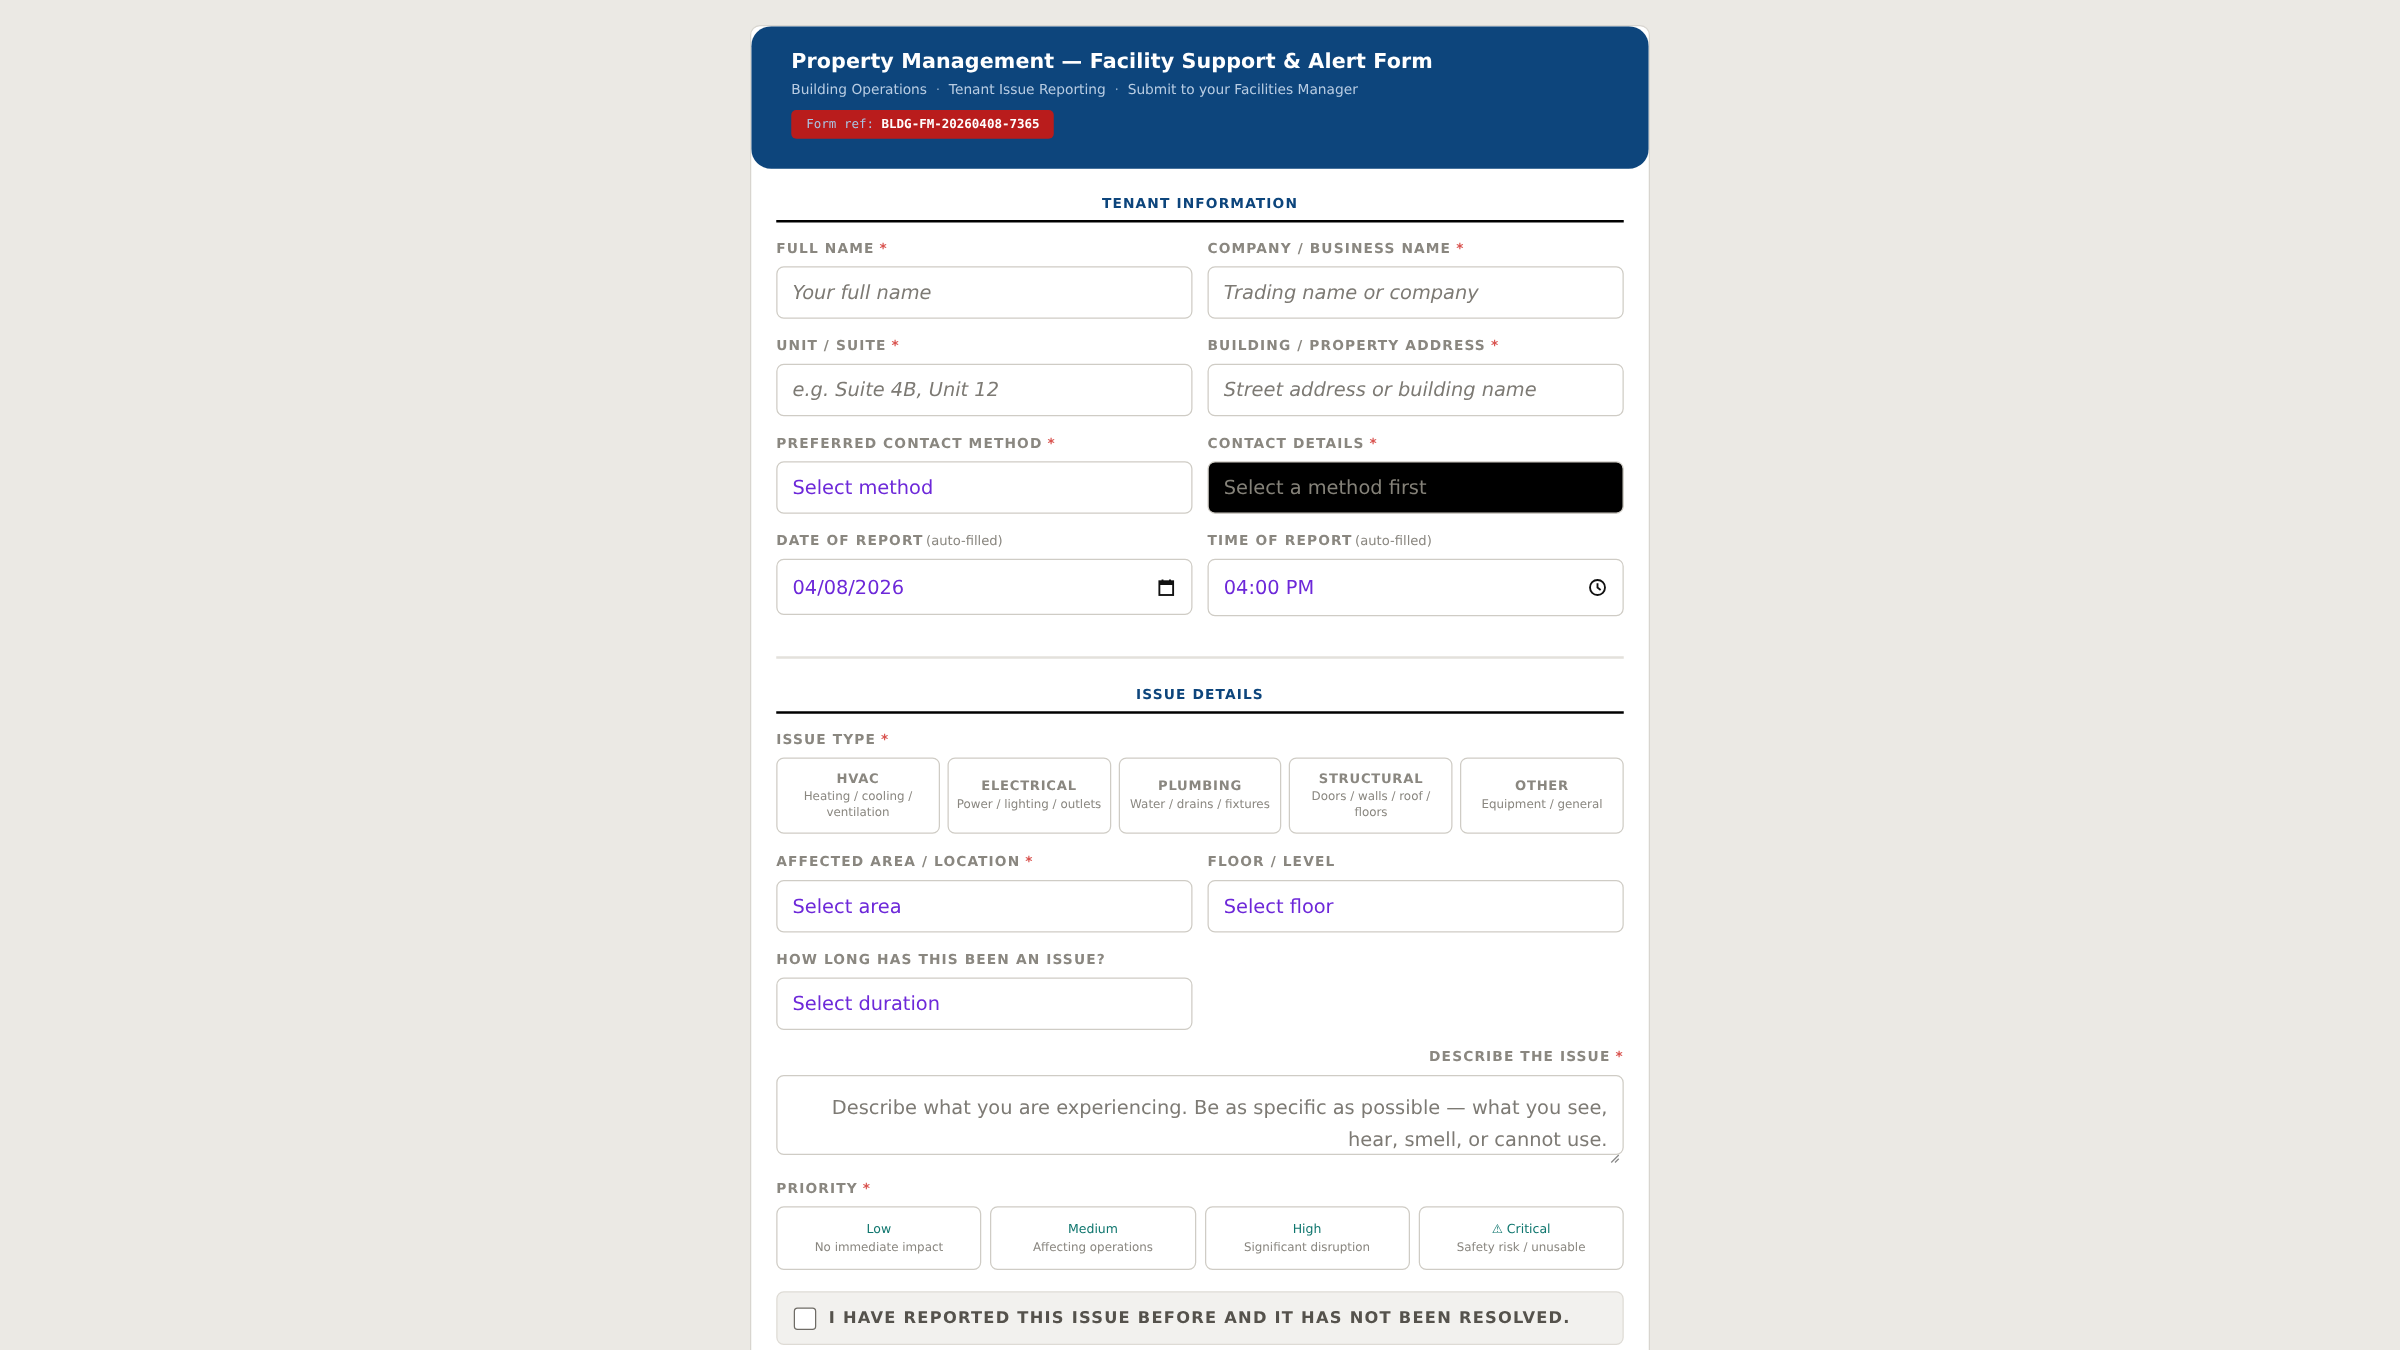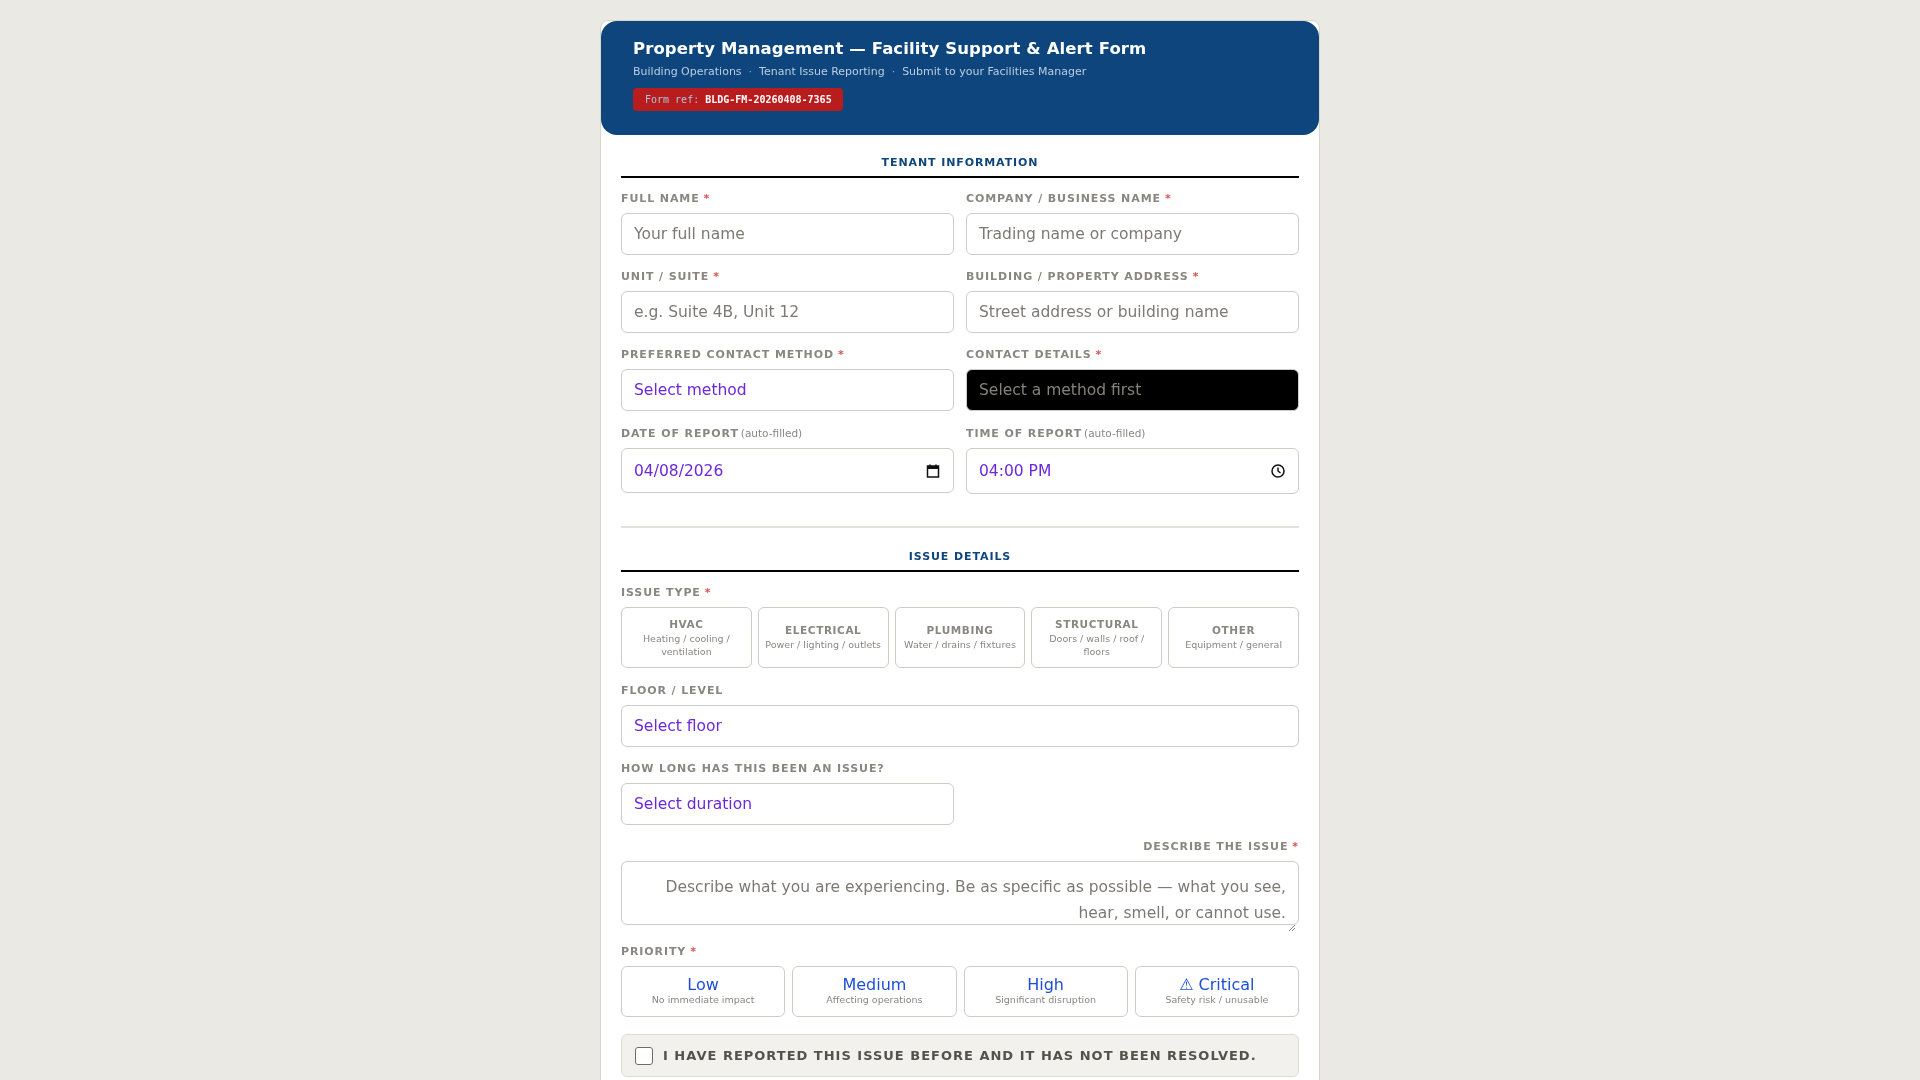--- a/index.html
+++ b/index.html
@@ -69,21 +69,21 @@
     width: 100%; height: 42px;
     border: 1px solid #cfccc5;
     border-radius: 6px;
     background: #fff;
     padding: 0 12px;
     font-family: "DejaVu Sans", sans-serif;
     font-size: 15.5px;
     display: flex; align-items: center; justify-content: space-between;
     color: #6d28d9;
   }
-  .input.placeholder { color: #7d7a74; }
+  .input.placeholder { color: #7d7a74; font-style: italic; }
   .input.disabled { background: #000000; color: #858279; }
   .input.tall { height: 45px; }
   .input .trail-icon { width: 16px; height: 16px; display: inline-flex; }
 
   .textarea {
     width: 100%; height: 64px;
     border: 1px solid #cfccc5; border-radius: 6px;
     padding: 12px 12px;
     font-size: 15.5px; line-height: 26px;
     color: #7d7a74;
@@ -108,21 +108,21 @@
   .tile .t-sub {
     font-size: 9.5px; color: #8a8780; line-height: 13px; margin-top: 1px;
   }
   .ptiles { display: flex; gap: 7px; }
   .ptile {
     flex: 1; height: 51px;
     border: 1px solid #cfccc5; border-radius: 6px;
     display: flex; flex-direction: column; align-items: center; justify-content: center;
     background: #fff;
   }
-  .ptile .p-title { font-size: 16px; color: #1d4ed8; line-height: 15px; }
+  .ptile .p-title { font-size: 10px; color: #0f766e; line-height: 15px; }
   .ptile .p-sub { font-size: 9.5px; color: #8a8780; line-height: 13px; margin-top: 1px; }
 
   .checkbar {
     margin-top: 17px;
     height: 43px;
     background: #f2f1ee;
     border: 1px solid #dedbd5;
     border-radius: 6px;
     display: flex; align-items: center;
     padding: 0 13px;
@@ -243,20 +243,24 @@
         </div>
         <div class="tile">
           <span class="t-title">OTHER</span>
           <span class="t-sub">Equipment / general</span>
         </div>
       </div>
     </div>
 
     <div class="row" style="margin-top:16px;">
       <div class="col">
+        <div class="field-label"><span>AFFECTED AREA / LOCATION</span><span class="req">*</span></div>
+        <div class="input">Select area</div>
+      </div>
+      <div class="col">
         <div class="field-label">FLOOR / LEVEL</div>
         <div class="input">Select floor</div>
       </div>
     </div>
 
     <div class="row" style="margin-top:15px;">
       <div class="col">
         <div class="field-label">HOW LONG HAS THIS BEEN AN ISSUE?</div>
         <div class="input">Select duration</div>
       </div>

